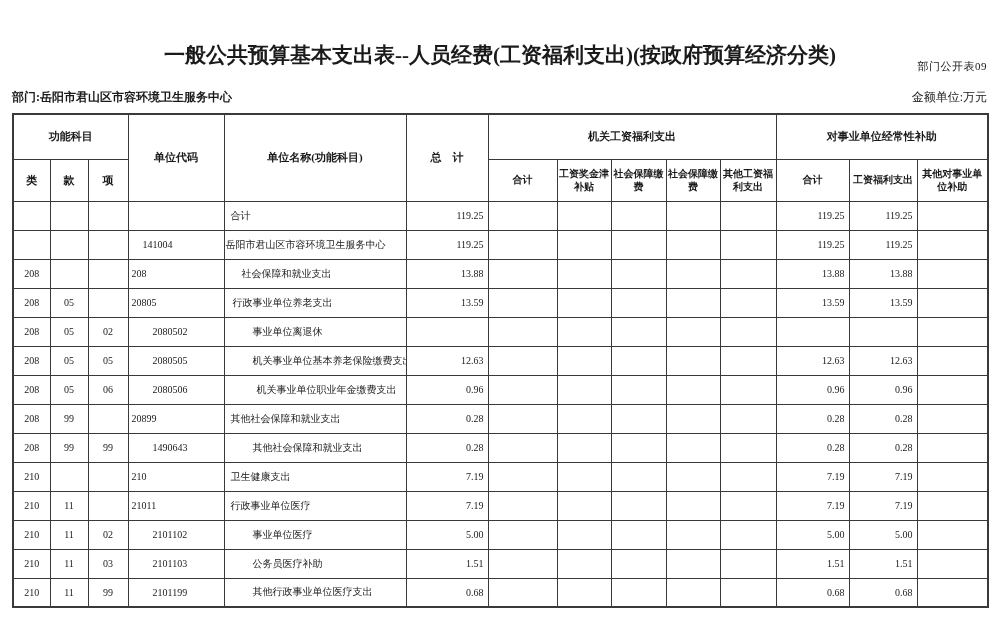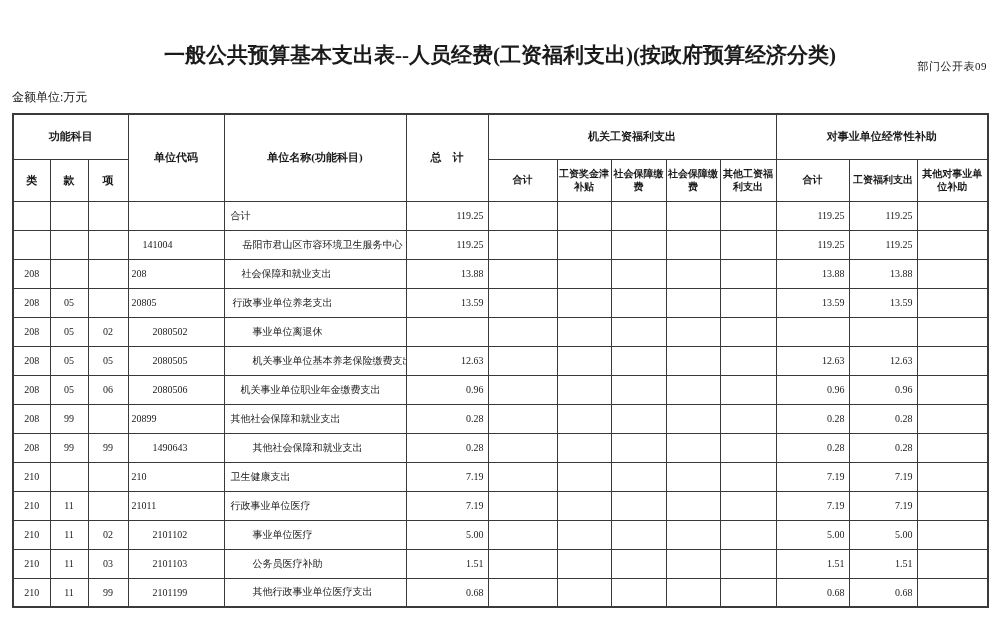--- a/index.html
+++ b/index.html
@@ -55,20 +55,21 @@
   .c-num    { text-align:right; padding-right:4px !important; }
 </style>
 </head>
 <body>
 
 <div class="doc-label">部门公开表09</div>
 
 <div class="page-title">一般公共预算基本支出表--人员经费(工资福利支出)(按政府预算经济分类)</div>
 
 <div class="meta-row">
+  <span class="dept-label">部门:岳阳市君山区市容环境卫生服务中心</span>
   <span class="unit-label">金额单位:万元</span>
 </div>
 
 <table class="budget">
   <colgroup>
     <col style="width:37px">
       <col style="width:38px">
       <col style="width:40px">
     <col style="width:96px">
       <col style="width:182px">
@@ -120,21 +121,21 @@
         <td class="c-num"></td>
         <td class="c-num">119.25</td>
         <td class="c-num">119.25</td>
         <td class="c-num"></td>
       </tr>
       <tr>
         <td class="c-center"></td>
         <td class="c-center"></td>
         <td class="c-center"></td>
         <td class="c-left" style="padding-left: 14px;">141004</td>
-        <td class="c-left" style="padding-left: 18px;">岳阳市君山区市容环境卫生服务中心</td>
+        <td class="c-left" style="padding-left: 1px;">岳阳市君山区市容环境卫生服务中心</td>
         <td class="c-num">119.25</td>
         <td class="c-num"></td>
         <td class="c-num"></td>
         <td class="c-num"></td>
         <td class="c-num"></td>
         <td class="c-num"></td>
         <td class="c-num">119.25</td>
         <td class="c-num">119.25</td>
         <td class="c-num"></td>
       </tr>
@@ -200,21 +201,21 @@
         <td class="c-num"></td>
         <td class="c-num">12.63</td>
         <td class="c-num">12.63</td>
         <td class="c-num"></td>
       </tr>
       <tr>
         <td class="c-center">208</td>
         <td class="c-center">05</td>
         <td class="c-center">06</td>
         <td class="c-left" style="padding-left: 24px;">2080506</td>
-        <td class="c-left" style="padding-left: 16px; font-family: Liberation Mono, monospace;">机关事业单位职业年金缴费支出</td>
+        <td class="c-left" style="padding-left: 32px; font-family: Liberation Mono, monospace;">机关事业单位职业年金缴费支出</td>
         <td class="c-num">0.96</td>
         <td class="c-num"></td>
         <td class="c-num"></td>
         <td class="c-num"></td>
         <td class="c-num"></td>
         <td class="c-num"></td>
         <td class="c-num">0.96</td>
         <td class="c-num">0.96</td>
         <td class="c-num"></td>
       </tr>

